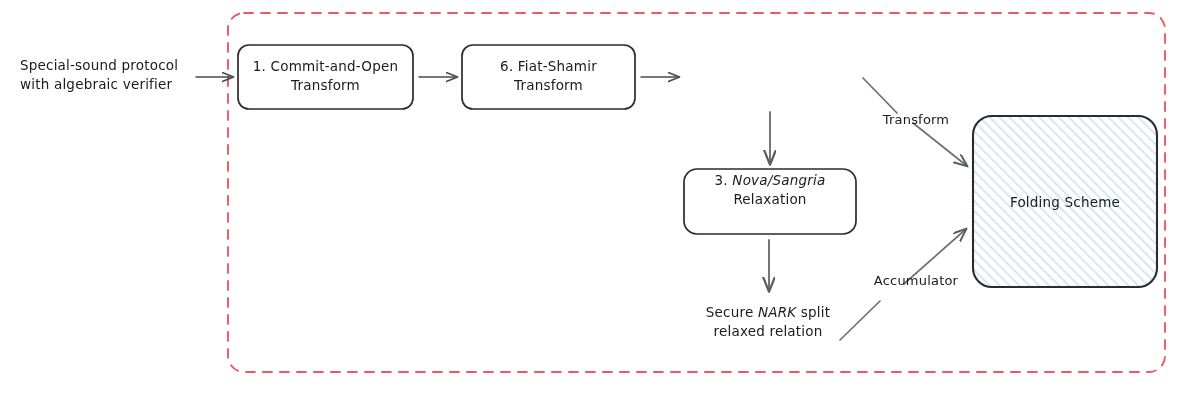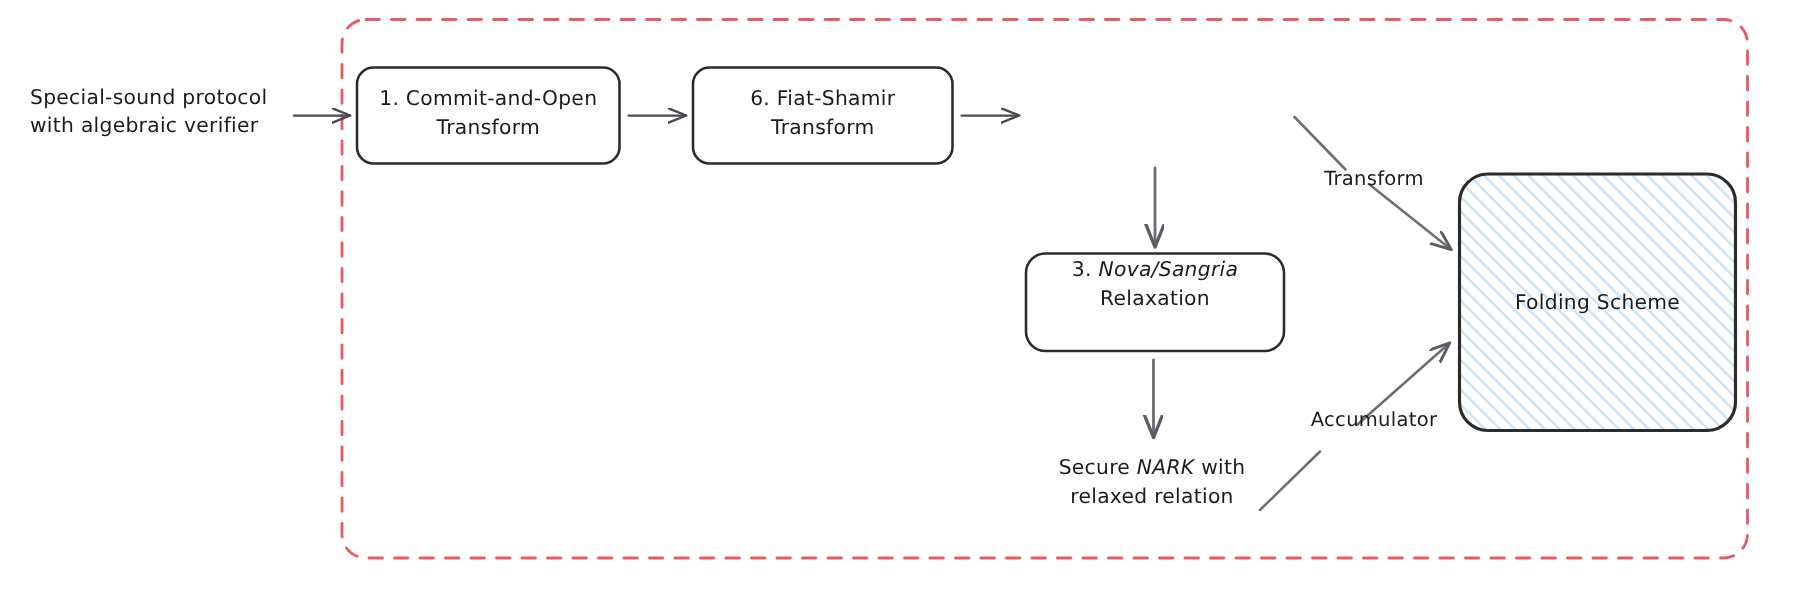--- a/index.html
+++ b/index.html
@@ -102,21 +102,21 @@
   <div class="txt box-label" style="left:238px; top:57px; width:175px;">1. Commit-and-Open
 Transform</div>
 
   <div class="txt box-label" style="left:462px; top:57px; width:173px;">6. Fiat-Shamir
 Transform</div>
 
   <div class="txt box-label" style="left:684px; top:171px; width:172px;"><span>3. </span><span class="it">Nova/Sangria</span><span>
 Relaxation</span></div>
 
 
-  <div class="txt free-label" style="left:683px; top:303px; width:170px;"><span>Secure </span><span class="it">NARK</span><span> with
+  <div class="txt free-label" style="left:683px; top:303px; width:170px;"><span>Secure </span><span class="it">NARK</span><span> split
 relaxed relation</span></div>
 
   <div class="txt edge-label" style="left:870px; top:111px; width:92px;">Transform</div>
 
   <div class="txt edge-label" style="left:863px; top:272px; width:106px;">Accumulator</div>
 
   <div class="txt folding-label" style="left:973px; top:193px; width:184px;">Folding Scheme</div>
 
 </div>
 

